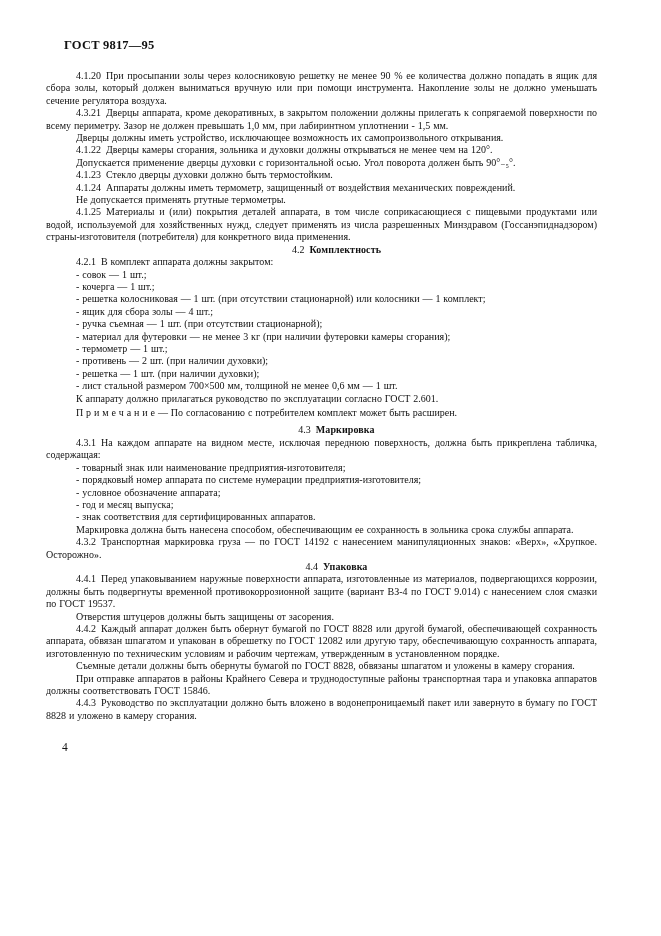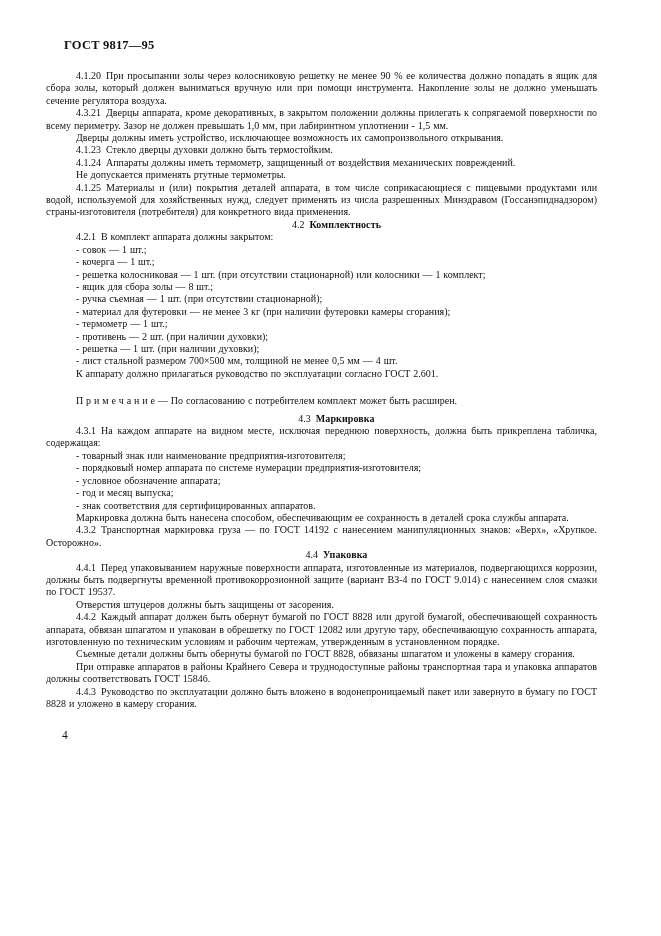--- a/index.html
+++ b/index.html
@@ -38,64 +38,66 @@
   }
   .doc-body p.heading {
     text-align: center;
   }
   .doc-body p.heading b {
     letter-spacing: 0.1px;
   }
   .doc-body p.note {
     font-size: 10px;
     line-height: 11.5px;
-    margin: 15px 0 6px 0;
+    margin: 2px 0 6px 0;
   }
   .page-number {
     font-size: 11.5px;
     margin-top: 19px;
     margin-left: 16px;
   }
 </style>
 </head>
 <body>
 
 <div class="page">
   <div class="running-header">ГОСТ 9817—95</div>
 
   <div class="doc-body">
       <p class="para">4.1.20 При просыпании золы через колосниковую решетку не менее 90 % ее количества должно попадать в ящик для сбора золы, который должен выниматься вручную или при помощи инструмента. Накопление золы не должно уменьшать сечение регулятора воздуха.</p>
       <p class="para">4.3.21 Дверцы аппарата, кроме декоративных, в закрытом положении должны прилегать к сопрягаемой поверхности по всему периметру. Зазор не должен превышать 1,0 мм, при лабиринтном уплотнении - 1,5 мм.</p>
       <p class="para">Дверцы должны иметь устройство, исключающее возможность их самопроизвольного открывания.</p>
+      <p class="para">4.1.22 Дверцы камеры сгорания, зольника и духовки должны открываться не менее чем на 120°.</p>
+      <p class="para">Допускается применение дверцы духовки с горизонтальной осью. Угол поворота должен быть 90°₋₅°.</p>
       <p class="para">4.1.23 Стекло дверцы духовки должно быть термостойким.</p>
       <p class="para">4.1.24 Аппараты должны иметь термометр, защищенный от воздействия механических повреждений.</p>
       <p class="para">Не допускается применять ртутные термометры.</p>
       <p class="para">4.1.25 Материалы и (или) покрытия деталей аппарата, в том числе соприкасающиеся с пищевыми продуктами или водой, используемой для хозяйственных нужд, следует применять из числа разрешенных Минздравом (Госсанэпиднадзором) страны-изготовителя (потребителя) для конкретного вида применения.</p>
       <p class="heading"><span>4.2 </span><b>Комплектность</b></p>
       <p class="para">4.2.1 В комплект аппарата должны закрытом:</p>
       <p class="para">- совок — 1 шт.;</p>
       <p class="para">- кочерга — 1 шт.;</p>
       <p class="para">- решетка колосниковая — 1 шт. (при отсутствии стационарной) или колосники — 1 комплект;</p>
-      <p class="para">- ящик для сбора золы — 8 шт.;</p>
+      <p class="para">- ящик для сбора золы — 4 шт.;</p>
       <p class="para">- ручка съемная — 1 шт. (при отсутствии стационарной);</p>
       <p class="para">- материал для футеровки — не менее 3 кг (при наличии футеровки камеры сгорания);</p>
       <p class="para">- термометр — 1 шт.;</p>
       <p class="para">- противень — 2 шт. (при наличии духовки);</p>
       <p class="para">- решетка — 1 шт. (при наличии духовки);</p>
-      <p class="para">- лист стальной размером 700×500 мм, толщиной не менее 0,5 мм — 4 шт.</p>
+      <p class="para">- лист стальной размером 700×500 мм, толщиной не менее 0,6 мм — 1 шт.</p>
       <p class="para">К аппарату должно прилагаться руководство по эксплуатации согласно ГОСТ 2.601.</p>
       <p class="note">П р и м е ч а н и е  — По согласованию с потребителем комплект может быть расширен.</p>
       <p class="heading"><span>4.3 </span><b>Маркировка</b></p>
       <p class="para">4.3.1 На каждом аппарате на видном месте, исключая переднюю поверхность, должна быть прикреплена табличка, содержащая:</p>
       <p class="para">- товарный знак или наименование предприятия-изготовителя;</p>
       <p class="para">- порядковый номер аппарата по системе нумерации предприятия-изготовителя;</p>
       <p class="para">- условное обозначение аппарата;</p>
       <p class="para">- год и месяц выпуска;</p>
       <p class="para">- знак соответствия для сертифицированных аппаратов.</p>
-      <p class="para">Маркировка должна быть нанесена способом, обеспечивающим ее сохранность в деталей срока службы аппарата.</p>
+      <p class="para">Маркировка должна быть нанесена способом, обеспечивающим ее сохранность в зольника срока службы аппарата.</p>
       <p class="para">4.3.2 Транспортная маркировка груза — по ГОСТ 14192 с нанесением манипуляционных знаков: «Верх», «Хрупкое. Осторожно».</p>
       <p class="heading"><span>4.4 </span><b>Упаковка</b></p>
       <p class="para">4.4.1 Перед упаковыванием наружные поверхности аппарата, изготовленные из материалов, подвергающихся коррозии, должны быть подвергнуты временной противокоррозионной защите (вариант ВЗ-4 по ГОСТ 9.014) с нанесением слоя смазки по ГОСТ 19537.</p>
       <p class="para">Отверстия штуцеров должны быть защищены от засорения.</p>
       <p class="para">4.4.2 Каждый аппарат должен быть обернут бумагой по ГОСТ 8828 или другой бумагой, обеспечивающей сохранность аппарата, обвязан шпагатом и упакован в обрешетку по ГОСТ 12082 или другую тару, обеспечивающую сохранность аппарата, изготовленную по техническим условиям и рабочим чертежам, утвержденным в установленном порядке.</p>
       <p class="para">Съемные детали должны быть обернуты бумагой по ГОСТ 8828, обвязаны шпагатом и уложены в камеру сгорания.</p>
       <p class="para">При отправке аппаратов в районы Крайнего Севера и труднодоступные районы транспортная тара и упаковка аппаратов должны соответствовать ГОСТ 15846.</p>
       <p class="para">4.4.3 Руководство по эксплуатации должно быть вложено в водонепроницаемый пакет или завернуто в бумагу по ГОСТ 8828 и уложено в камеру сгорания.</p>
     </div>
 

